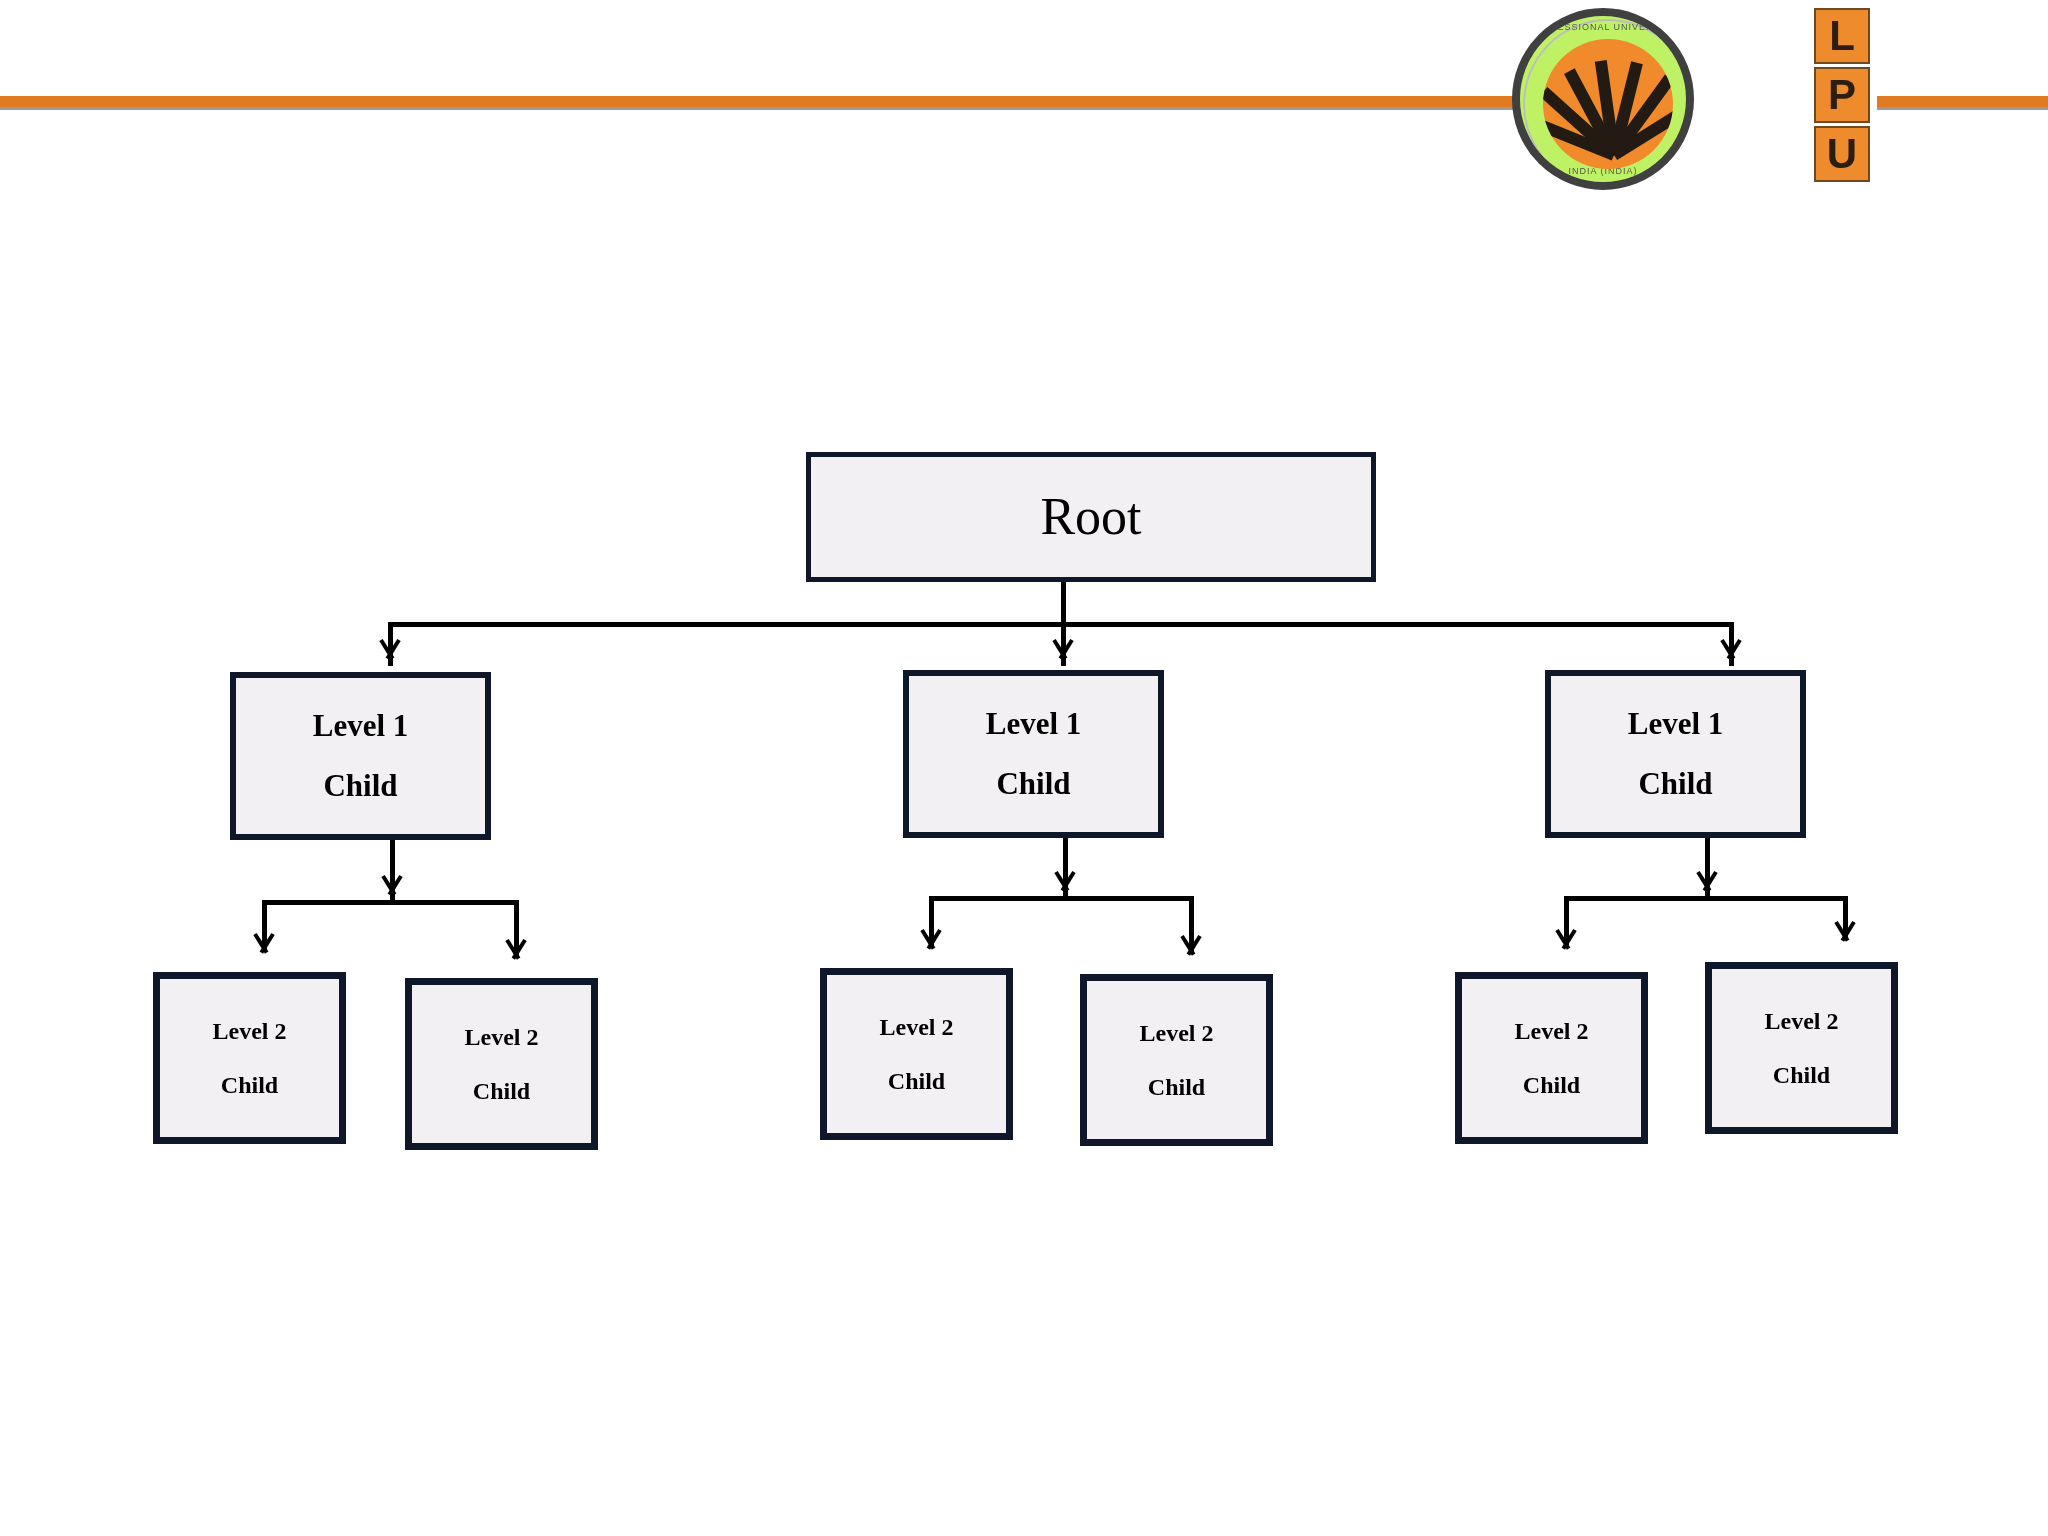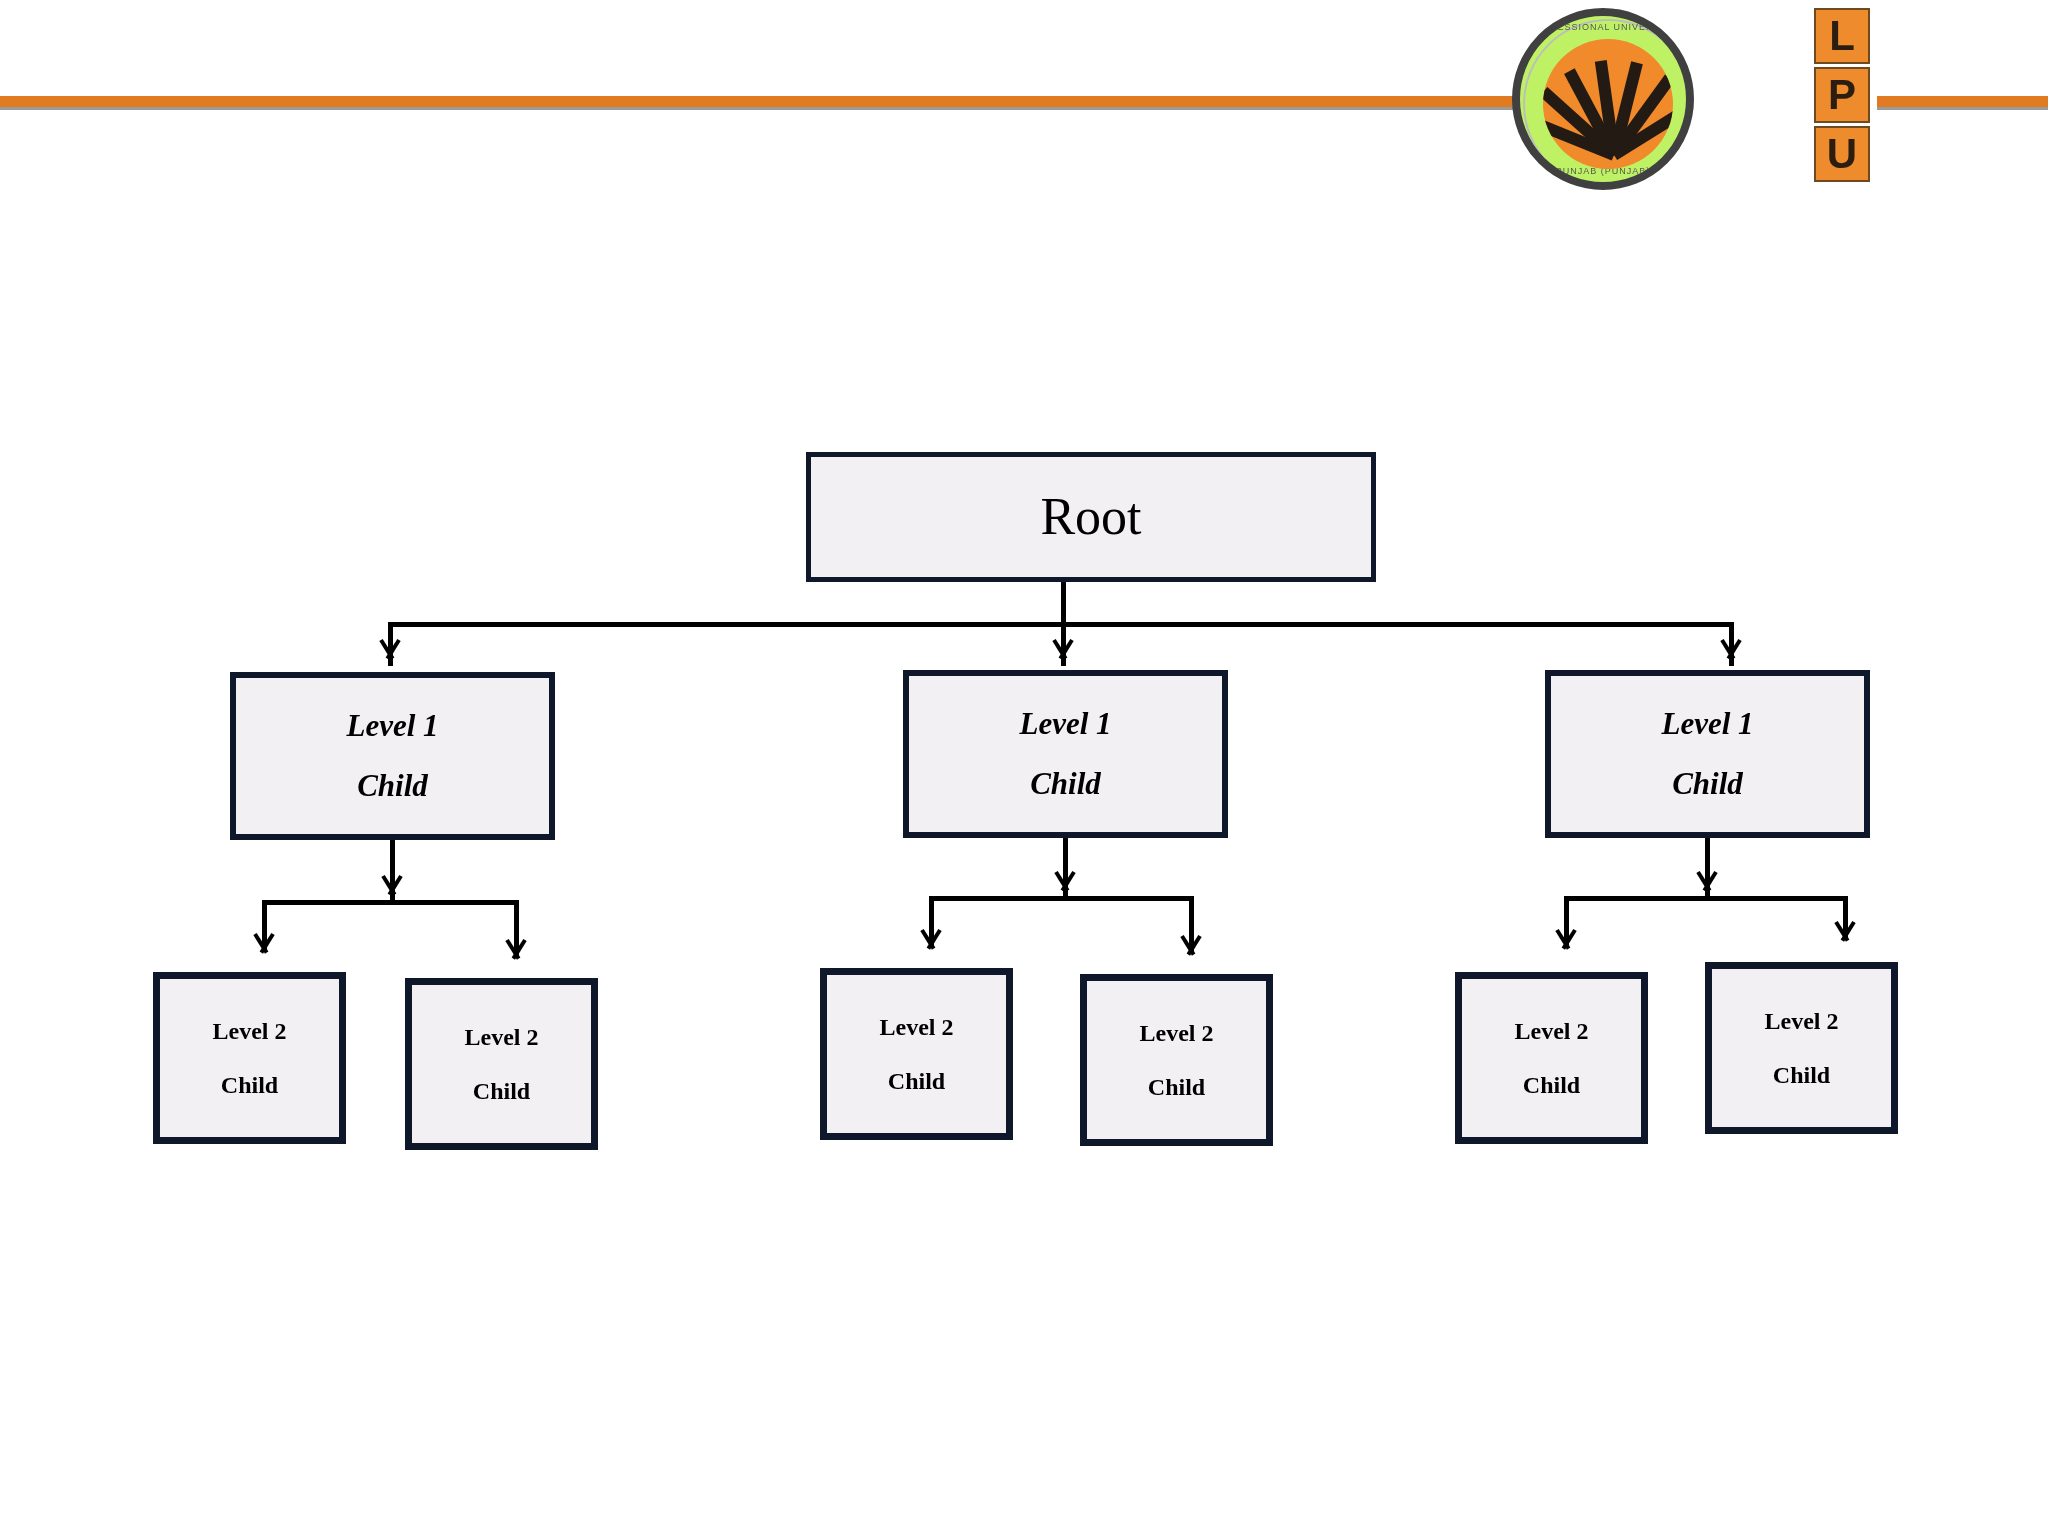--- a/index.html
+++ b/index.html
@@ -123,23 +123,22 @@
     width: 570px; height: 130px;
     border-width: 5px;
   }
   #node-root .node-title {
     font-weight: normal;
     font-size: 52px;
     line-height: 56px;
   }
 
   .level1 {
-    width: 325px; height: 168px;
+    width: 261px; height: 168px;
     border-width: 6px;
-    font-style: italic;
   }
   .level1 .node-title { font-size: 31px; line-height: 34px; margin-bottom: 26px; }
   .level1 .node-sub   { font-size: 31px; line-height: 34px; }
 
   #node-l1-a { left: 230px;  top: 672px; }
   #node-l1-b { left: 903px;  top: 670px; }
   #node-l1-c { left: 1545px; top: 670px; }
 
   .level2 {
     width: 193px; height: 172px;
@@ -177,21 +176,21 @@
 <body>
 
 <div id="slide-header">
 
   <div class="rule-bar" id="rule-left"></div>
   <div class="rule-bar" id="rule-right"></div>
 
   <div id="lpu-seal">
     <div class="ring-text"></div>
     <div class="seal-caption cap-top">PROFESSIONAL UNIVERSITY</div>
-    <div class="seal-caption cap-bottom">PUNJAB (PUNJAB)</div>
+    <div class="seal-caption cap-bottom">INDIA (INDIA)</div>
     <div class="sun">
       <div class="ray" style="transform: rotate(-68deg);"></div>
       <div class="ray" style="transform: rotate(-48deg);"></div>
       <div class="ray" style="transform: rotate(-28deg);"></div>
       <div class="ray" style="transform: rotate(-8deg);"></div>
       <div class="ray" style="transform: rotate(14deg);"></div>
       <div class="ray" style="transform: rotate(36deg);"></div>
       <div class="ray" style="transform: rotate(58deg);"></div>
     </div>
   </div>

